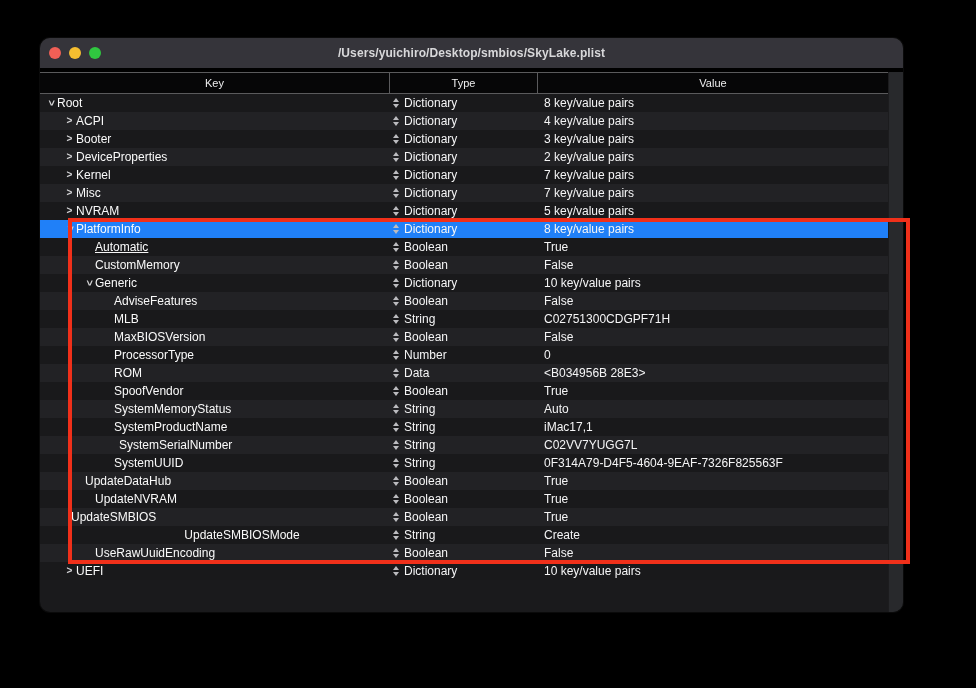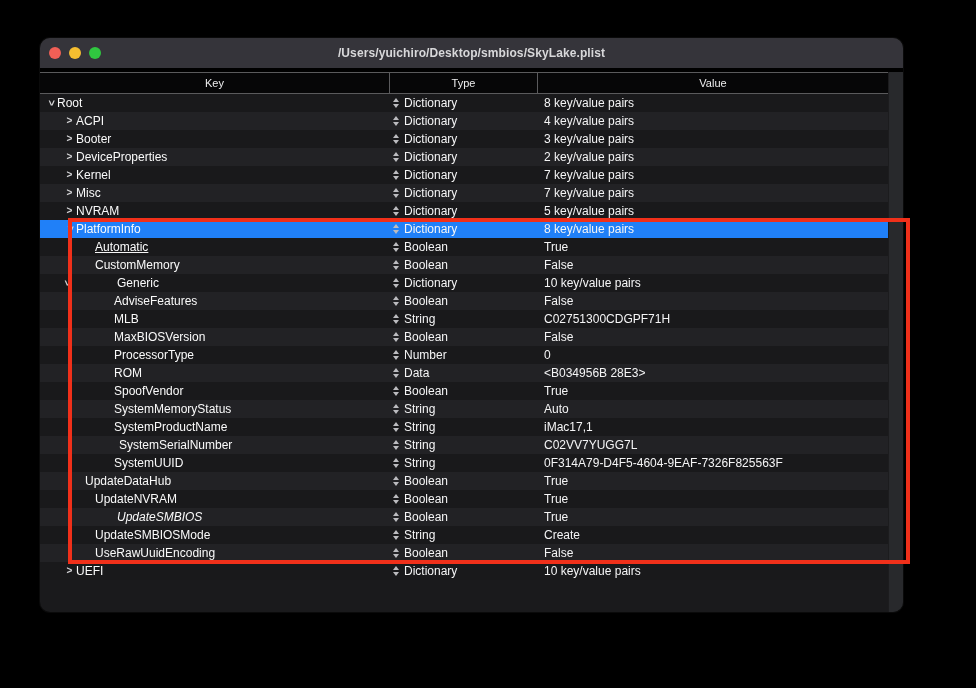--- a/index.html
+++ b/index.html
@@ -244,21 +244,21 @@
               <i class="up"></i>
               <i class="dn"></i>
             </span>
             <span>Boolean</span>
           </div>
           <div class="cell cell-value">
             <span>False</span>
           </div>
         </div>
         <div class="row even">
-          <div class="cell cell-key" style="padding-left: 20px; gap: 44px;">
+          <div class="cell cell-key" style="padding-left: 42px;">
             <span class="chevron expanded">&gt;</span>
             <span class="key-label">Generic</span>
           </div>
           <div class="cell cell-type">
             <span class="stepper">
               <i class="up"></i>
               <i class="dn"></i>
             </span>
             <span>Dictionary</span>
           </div>
@@ -452,37 +452,37 @@
               <i class="up"></i>
               <i class="dn"></i>
             </span>
             <span>Boolean</span>
           </div>
           <div class="cell cell-value">
             <span>True</span>
           </div>
         </div>
         <div class="row odd">
-          <div class="cell cell-key" style="padding-left: 64px; font-style: italic;">
+          <div class="cell cell-key" style="padding-left: 18px;">
             <span class="chevron"></span>
             <span class="key-label">UpdateSMBIOS</span>
           </div>
           <div class="cell cell-type">
             <span class="stepper">
               <i class="up"></i>
               <i class="dn"></i>
             </span>
             <span>Boolean</span>
           </div>
           <div class="cell cell-value">
             <span>True</span>
           </div>
         </div>
         <div class="row even">
-          <div class="cell cell-key" style="padding-left: 42px;">
+          <div class="cell cell-key" style="padding-left: 42px; justify-content: center;">
             <span class="chevron"></span>
             <span class="key-label">UpdateSMBIOSMode</span>
           </div>
           <div class="cell cell-type">
             <span class="stepper">
               <i class="up"></i>
               <i class="dn"></i>
             </span>
             <span>String</span>
           </div>

